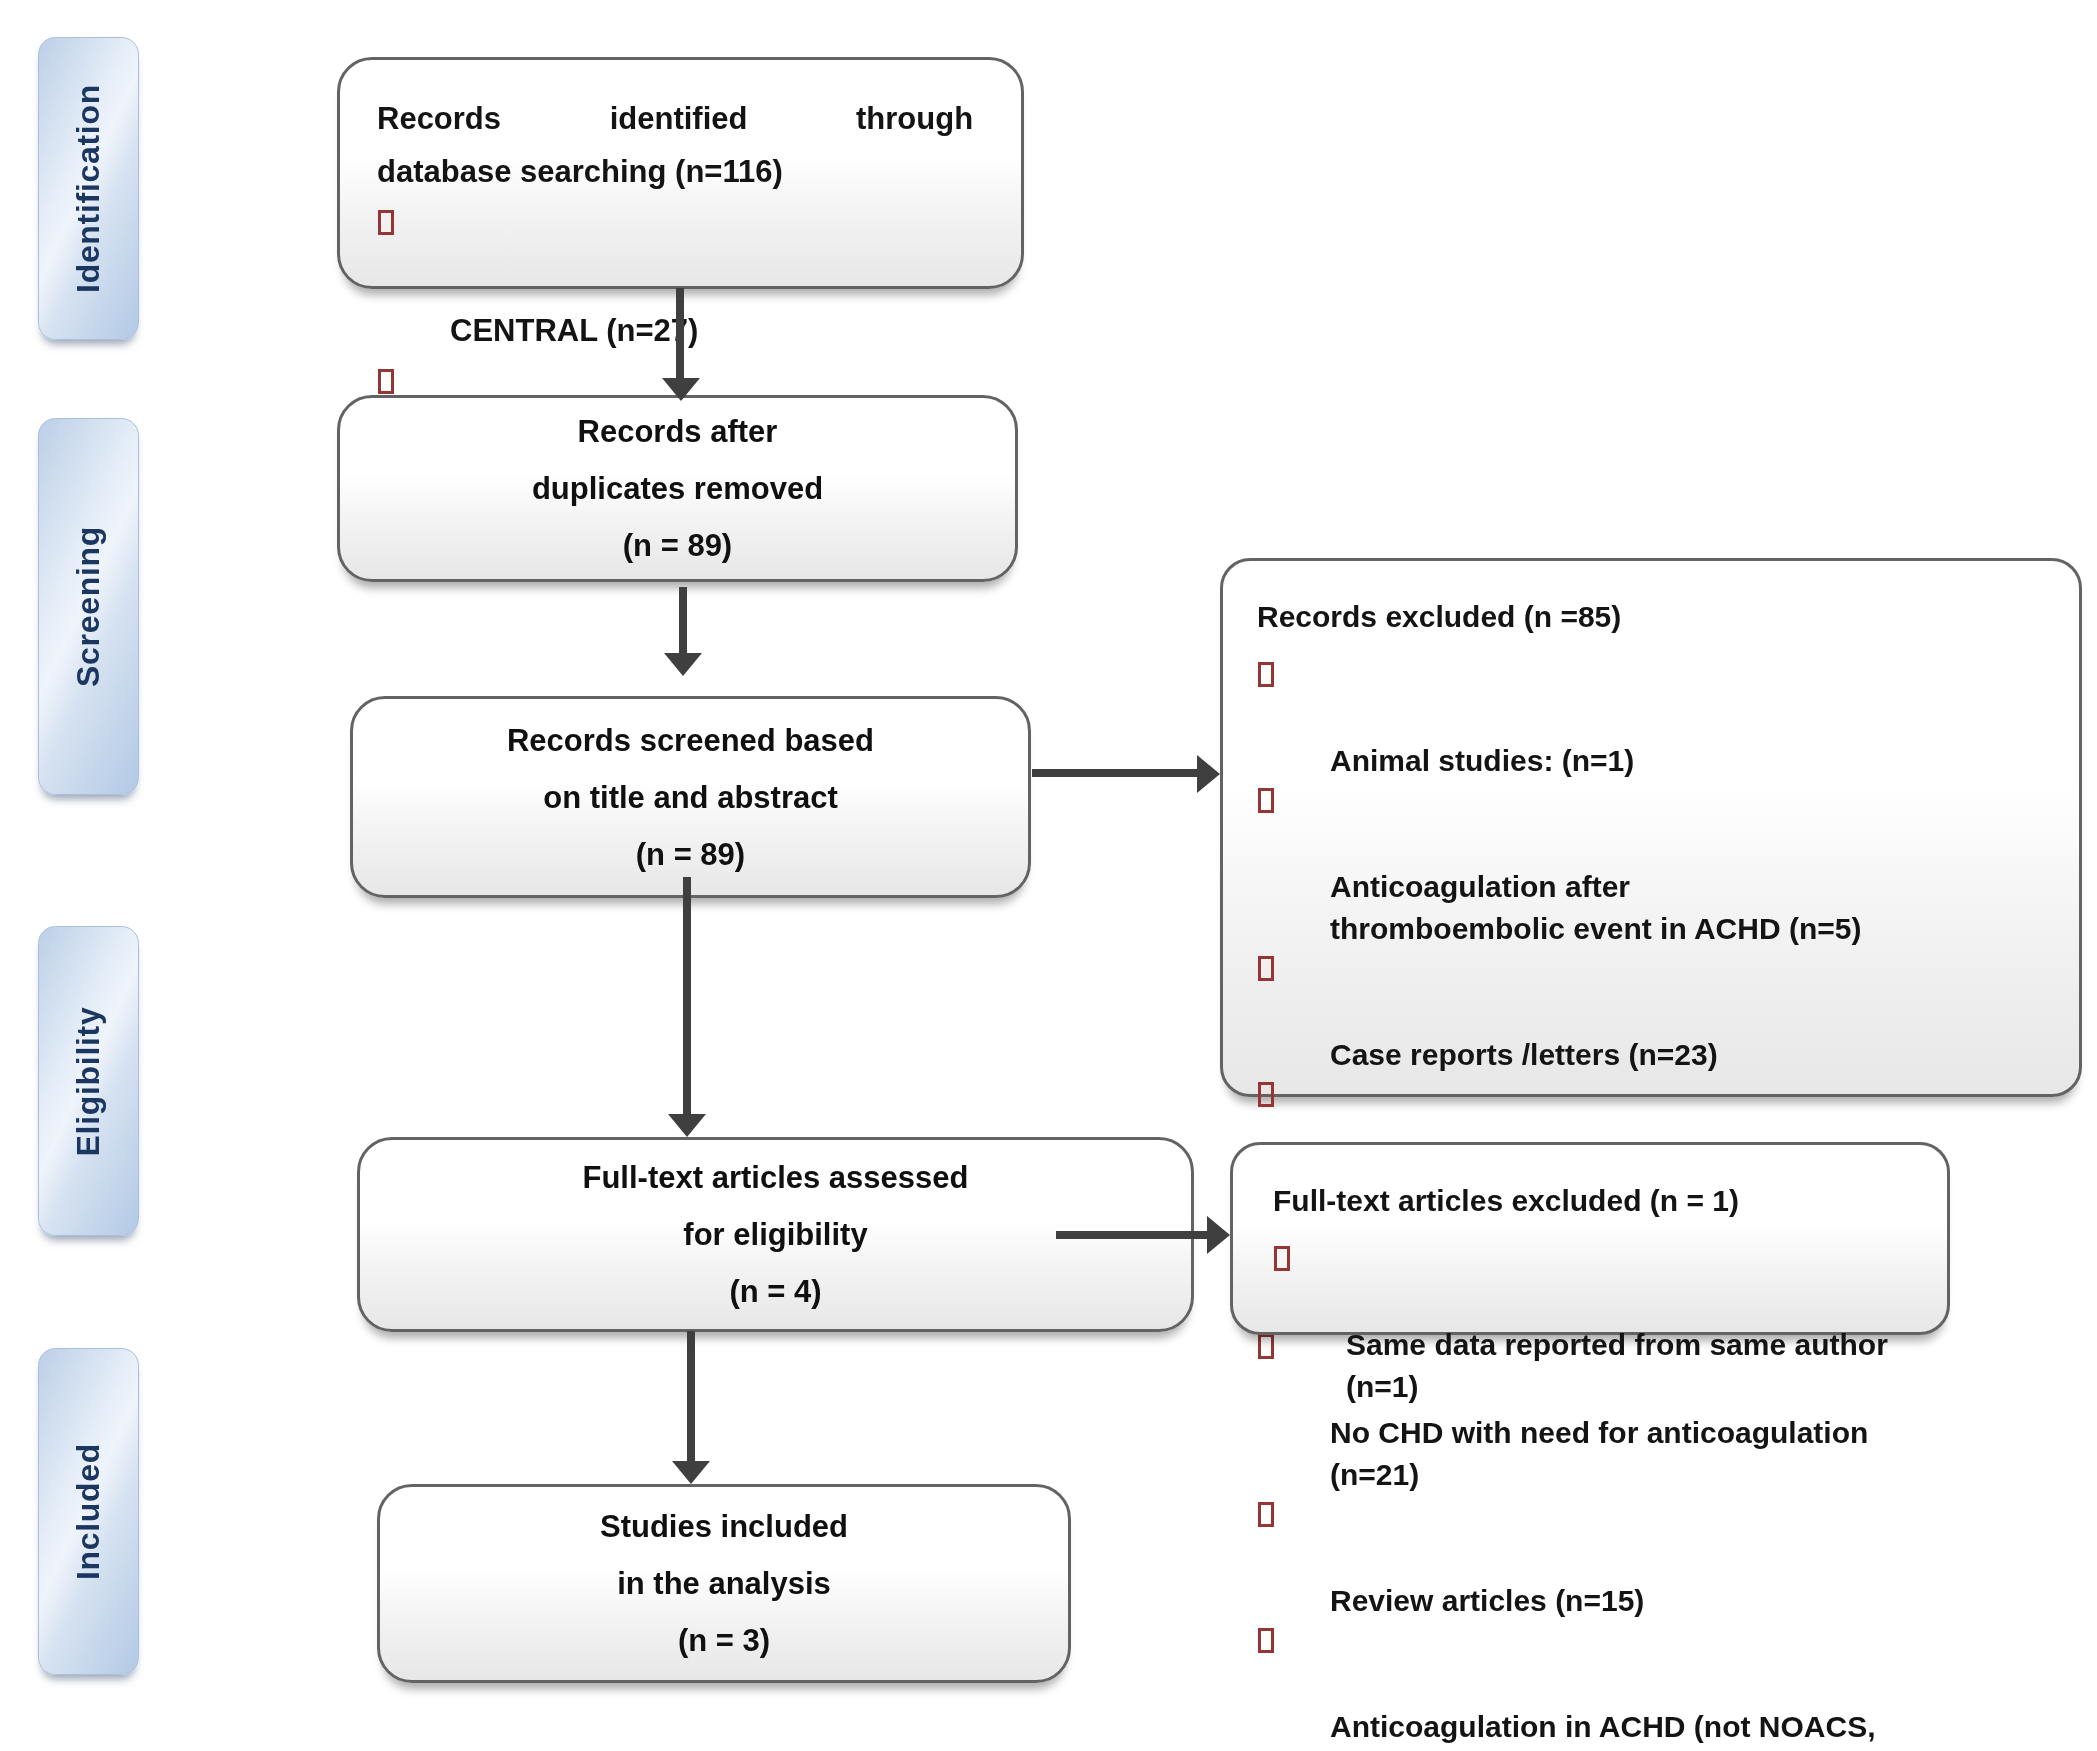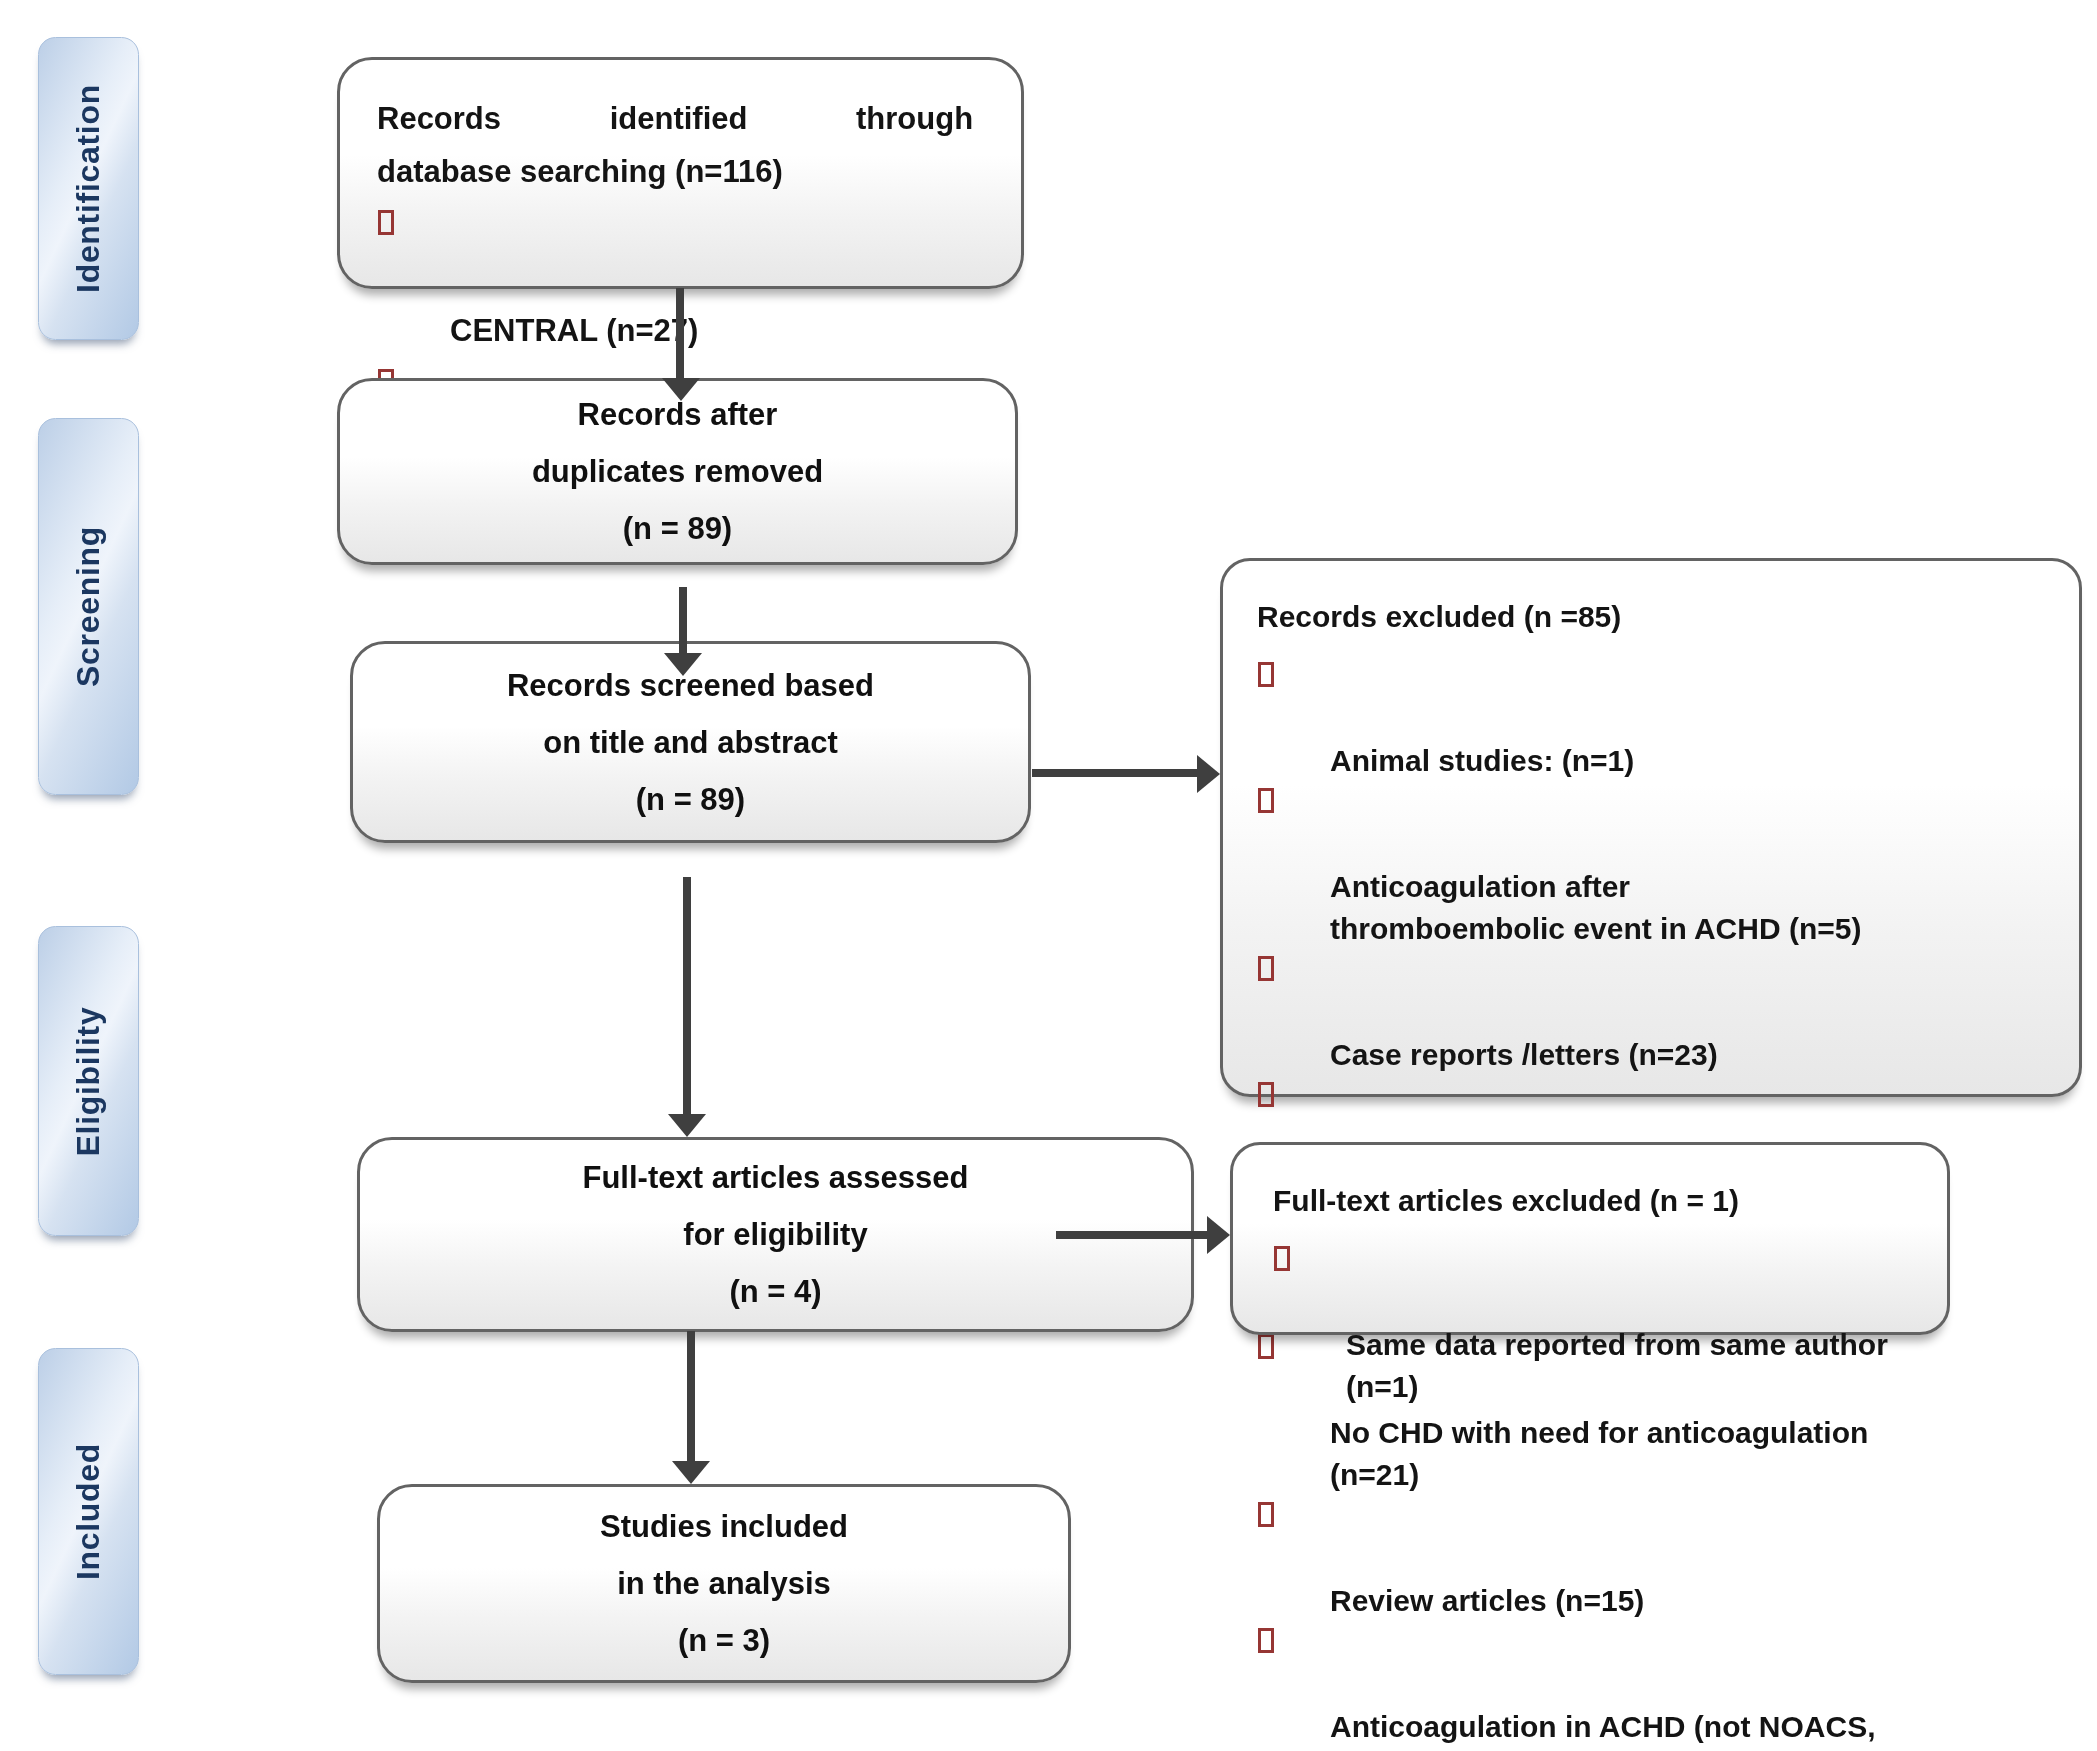--- a/index.html
+++ b/index.html
@@ -92,25 +92,25 @@
           <span class="txt">CENTRAL (n=27)</span>
         </li>
 
         <li class="bullet-item">
           <span class="sq"></span>
           <span class="txt">MEDLINE (n = 89)</span>
         </li>
       </ul>
   </div>
 
-  <div class="fbox centered" style="left:337px; top:378px; width:681px; height:187px;">Records after
+  <div class="fbox centered" style="left:337px; top:395px; width:681px; height:187px;">Records after
 duplicates removed
 (n = 89)</div>
 
-  <div class="fbox centered" style="left:350px; top:641px; width:681px; height:202px;">Records screened based
+  <div class="fbox centered" style="left:350px; top:696px; width:681px; height:202px;">Records screened based
 on title and abstract
 (n = 89)</div>
 
   <div class="fbox exbox" style="left:1220px; top:558px; width:862px; height:539px;">
     <p class="extitle">Records excluded (n =85)</p>
     <ul class="blist">
 
         <li class="bullet-item">
           <span class="sq"></span>
           <span class="txt">Animal studies: (n=1)</span>

